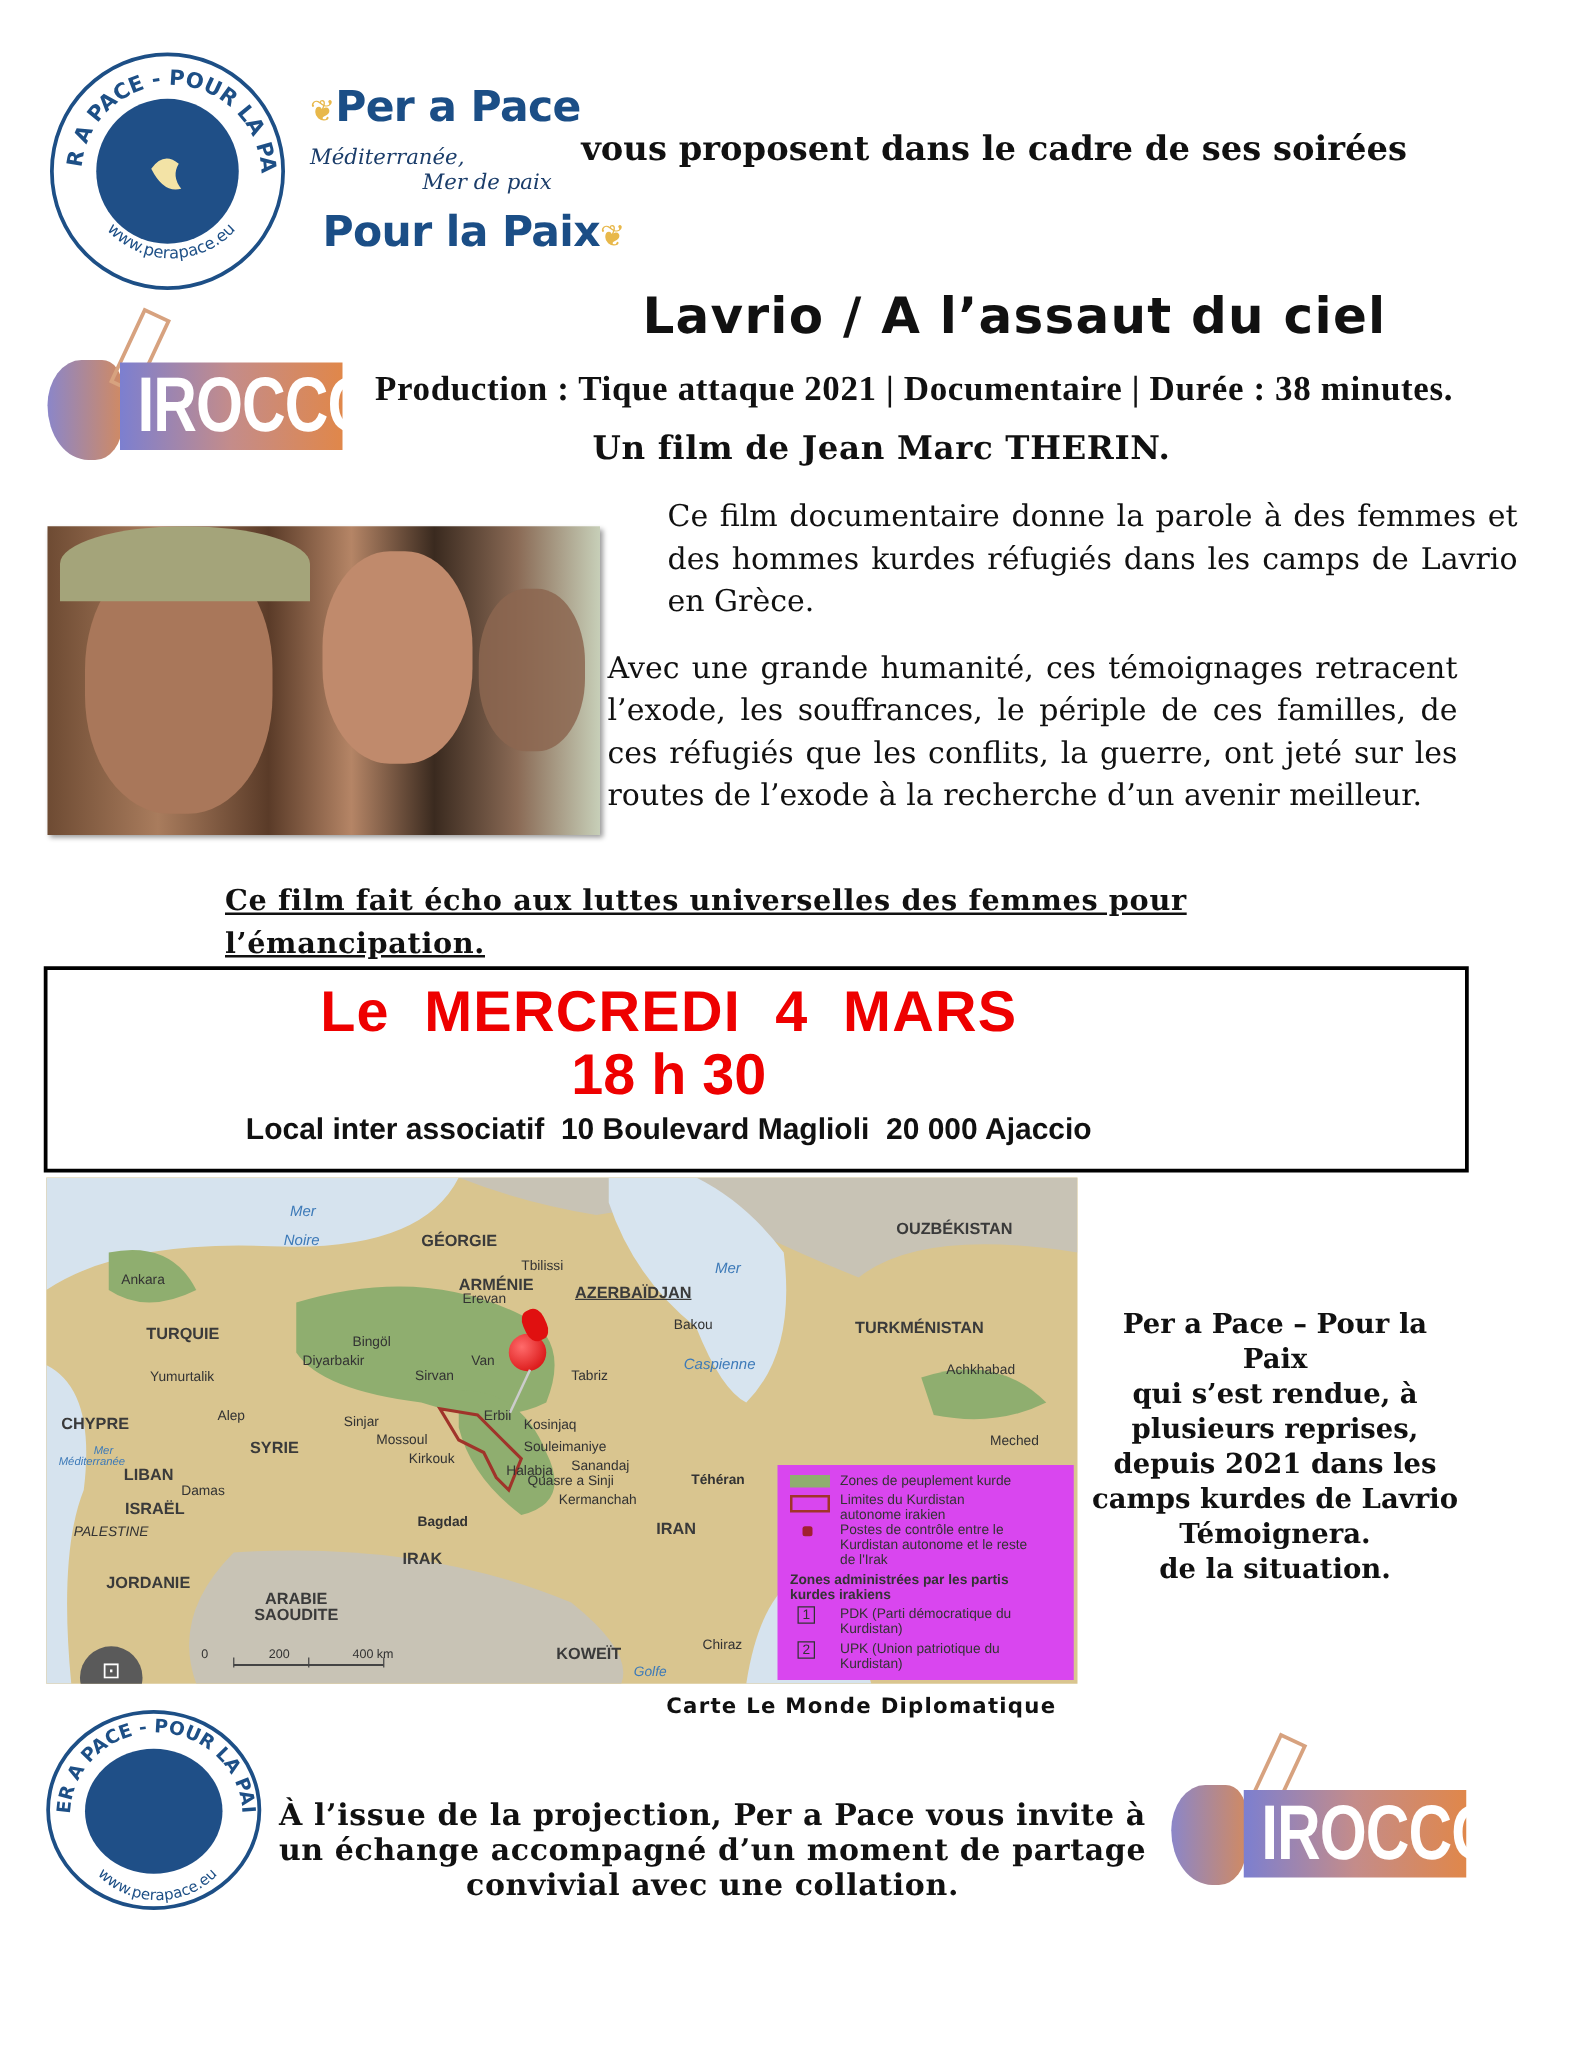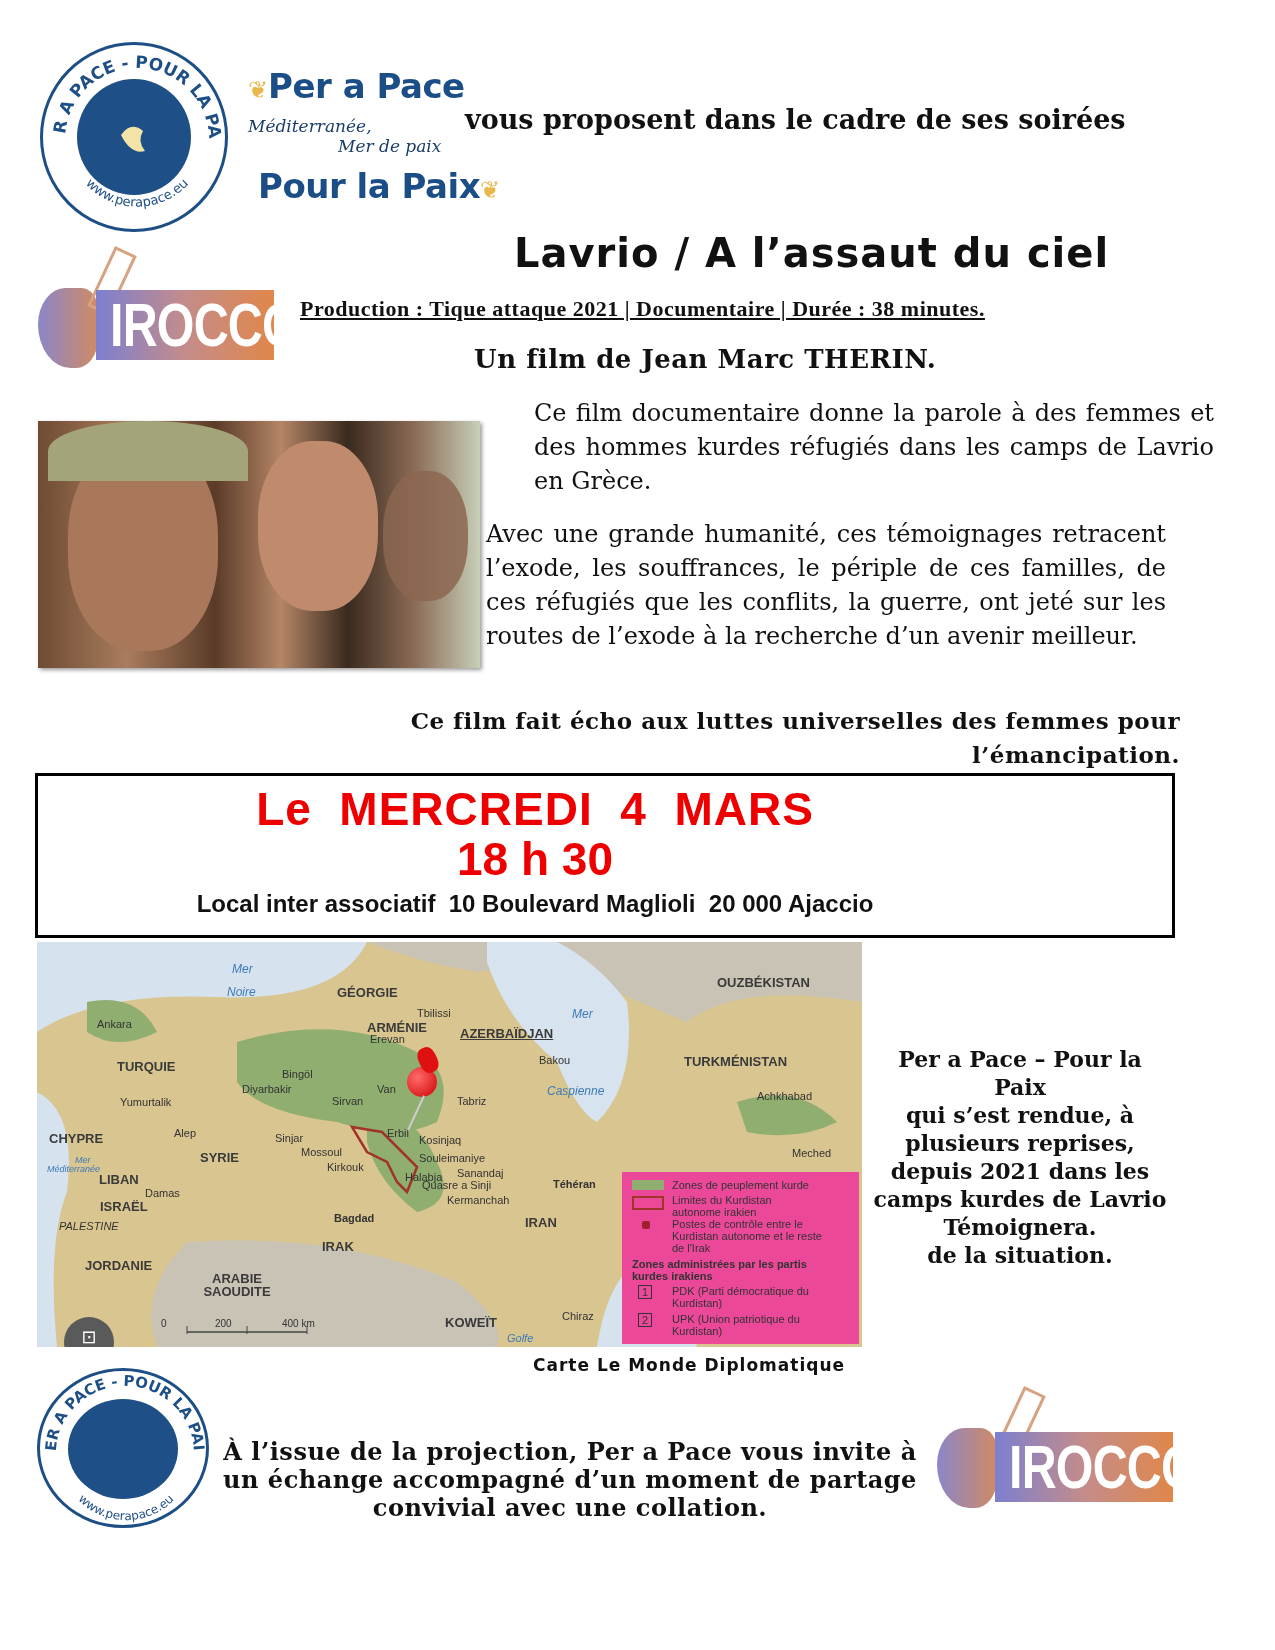--- a/index.html
+++ b/index.html
@@ -7,34 +7,34 @@
   .abs{position:absolute;}
   
   .pp-logo{position:absolute;border-radius:50%;border:3px solid #1d4f86;background:#fff;box-sizing:border-box;}
   .pp-logo .inner{position:absolute;border-radius:50%;background:#1f4f87;overflow:hidden;}
   .pp-logo svg{position:absolute;left:0;top:0;}
   .pp-wordmark .l1,.pp-wordmark .l3{font-family:"DejaVu Sans",sans-serif;font-weight:bold;color:#1b4e86;font-size:34px;letter-spacing:-0.5px;}
   .pp-wordmark .l2{font-family:"DejaVu Serif",serif;font-style:italic;color:#1b3d6a;font-size:17px;line-height:20px;}
   .leaf{color:#e8b84a;font-size:24px;}
   .tagline{font-family:"DejaVu Serif",serif;font-weight:bold;font-size:27px;color:#111;}
   .title{font-family:"DejaVu Sans",sans-serif;font-weight:bold;font-size:40px;letter-spacing:1px;}
-  .prodline{font-family:"Liberation Serif",serif;font-weight:bold;font-size:22px;letter-spacing:0.5px;text-decoration:underline;}
+  .prodline{font-family:"Liberation Serif",serif;font-weight:bold;font-size:28px;letter-spacing:0.5px;}
   .director{font-family:"DejaVu Serif",serif;font-weight:bold;font-size:26px;letter-spacing:0.5px;}
   .body-text{font-family:"DejaVu Serif",serif;font-size:24px;line-height:34px;text-align:justify;}
-  .echo{font-family:"DejaVu Serif",serif;font-weight:bold;font-size:23px;line-height:34px;text-align:right;letter-spacing:0.5px;}
+  .echo{font-family:"DejaVu Serif",serif;font-weight:bold;font-size:23px;line-height:34px;text-align:left;letter-spacing:0.5px;text-decoration:underline;}
   .event-box{border:3px solid #000;box-sizing:border-box;text-align:center;}
   .event-date{font-family:"Liberation Sans",sans-serif;font-weight:bold;color:#e00;font-size:46px;line-height:50px;letter-spacing:1px;}
   .event-time{font-family:"Liberation Sans",sans-serif;font-weight:bold;color:#e00;font-size:46px;line-height:50px;}
   .event-place{font-family:"Liberation Sans",sans-serif;font-weight:bold;color:#111;font-size:24px;line-height:32px;}
   .map{background:#d9c58f;overflow:hidden;}
   .map-label{position:absolute;font-family:"Liberation Sans",sans-serif;font-weight:bold;color:#3a3a3a;white-space:nowrap;}
   .country{font-size:13px;}
   .city{font-size:11px;font-weight:normal;color:#333;}
   .sea{font-size:12px;font-style:italic;font-weight:normal;color:#3d7ab8;}
-  .legend{background:#ec4899;}
+  .legend{background:#d946ef;}
   .legend .row{position:absolute;font-family:"Liberation Sans",sans-serif;font-size:11px;line-height:12px;color:#333;}
   .side-text{font-family:"DejaVu Serif",serif;font-weight:bold;font-size:22px;line-height:28px;text-align:center;}
   .caption{font-family:"DejaVu Sans",sans-serif;font-weight:bold;font-size:17px;letter-spacing:1px;}
   .closing{font-family:"DejaVu Serif",serif;font-weight:bold;font-size:24px;line-height:28px;text-align:center;letter-spacing:0.5px;}
   .sirocco{position:absolute;}
   .sirocco .bar{position:absolute;background:linear-gradient(90deg,#7c7fd0,#c48c8a,#e0874a);}
   .sirocco .txt{position:absolute;font-family:"Liberation Sans",sans-serif;font-weight:bold;color:#fff;letter-spacing:-1px;}
   .photo{overflow:hidden;background:linear-gradient(90deg,#6e4b33 0%,#a97c5d 20%,#5a3b28 40%,#b58566 55%,#3a2a1f 70%,#8a6a55 85%,#c7cfb8 100%);box-shadow:2px 2px 4px rgba(0,0,0,.4);}
 </style>
 </head>

